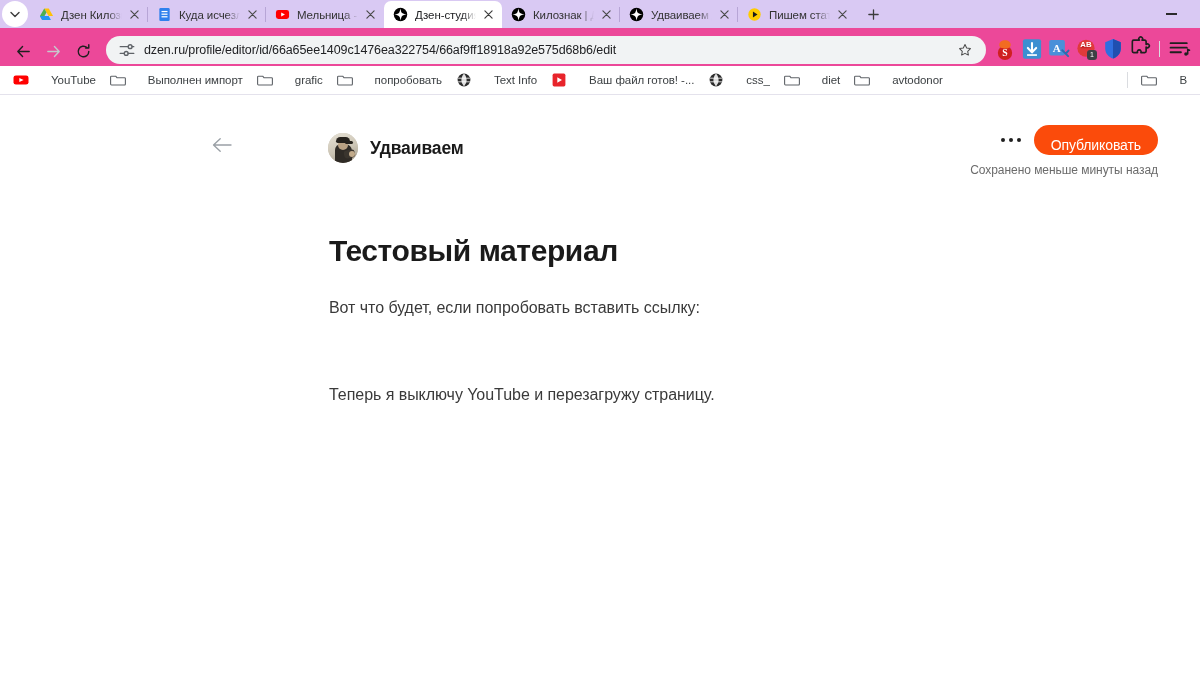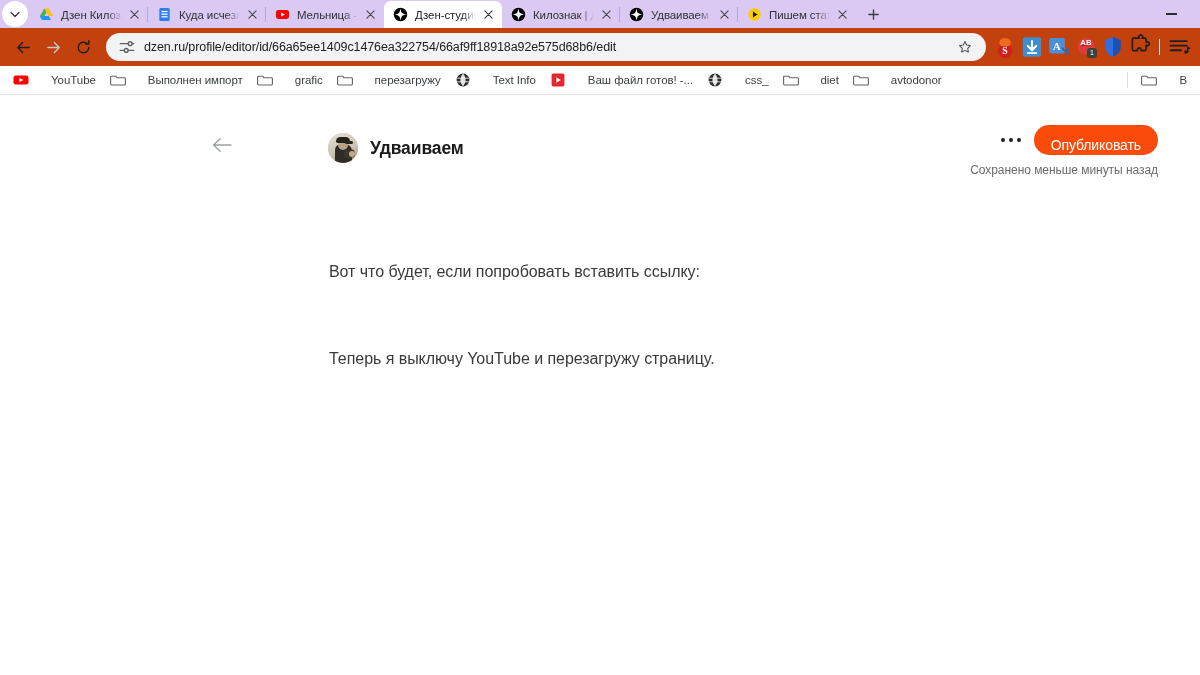--- a/index.html
+++ b/index.html
@@ -103,24 +103,24 @@
   .winbtn {
     width: 42px; height: 28px;
     display: flex; align-items: center; justify-content: center;
     color: #2b2b2b;
   }
   .winbtn .minline { width: 11px; height: 1.5px; background: #2b2b2b; }
 
   
   .toolbar {
     height: 38px;
-    background: #c2410c;
-    display: flex;
-    align-items: center;
-    padding: 0 8px;
+    background: #ec4899;
+    display: flex;
+    align-items: flex-start;
+    padding: 8px 8px;
     flex: 0 0 38px;
   }
   .navbtn {
     width: 30px; height: 30px;
     display: flex; align-items: center; justify-content: center;
     border-radius: 50%;
     color: #1f1f1f;
     flex: 0 0 30px;
   }
   .navbtn.disabled { color: #bdc1c6; }
@@ -568,21 +568,21 @@
       </span>
       <span class="bm-label">grafic</span>
     </div>
 
     <div class="bm">
       <span class="bm-ico">
         <svg viewBox="0 0 16 16">
             <path d="M1.5 4.2 h4.2 l1.2 1.5 h7.6 a.9 .9 0 0 1 .9 .9 v5.5 a.9 .9 0 0 1 -.9 .9 H1.5 a.9 .9 0 0 1 -.9 -.9 V5.1 a.9 .9 0 0 1 .9 -.9z" fill="none" stroke="#5f6368" stroke-width="1.1" stroke-linejoin="round"></path>
           </svg>
       </span>
-      <span class="bm-label">перезагружу</span>
+      <span class="bm-label">попробовать</span>
     </div>
 
     <div class="bm">
       <span class="bm-ico">
         <svg viewBox="0 0 16 16">
             <circle cx="8" cy="8" r="6.4" fill="#2b2b2b"></circle>
             <path d="M8 1.6 a9 9 0 0 0 0 12.8 a9 9 0 0 0 0 -12.8z" fill="#ffffff" opacity=".85"></path>
             <path d="M2.1 6.2 h11.8 M2.1 9.8 h11.8" stroke="#ffffff" stroke-width="1" opacity=".8"></path>
           </svg>
       </span>
@@ -673,18 +673,19 @@
             <i></i>
             <i></i>
           </div>
           <button class="publish-btn">Опубликовать</button>
         </div>
         <div class="saved-note">Сохранено меньше минуты назад</div>
       </div>
     </div>
 
     <div class="doc">
+      <div class="doc-title">Тестовый материал</div>
       <p class="doc-p first">Вот что будет, если попробовать вставить ссылку:</p>
       <p class="doc-p second">Теперь я выключу YouTube и перезагружу страницу.</p>
     </div>
 
   </div>
 </div>
 
 </body></html>

